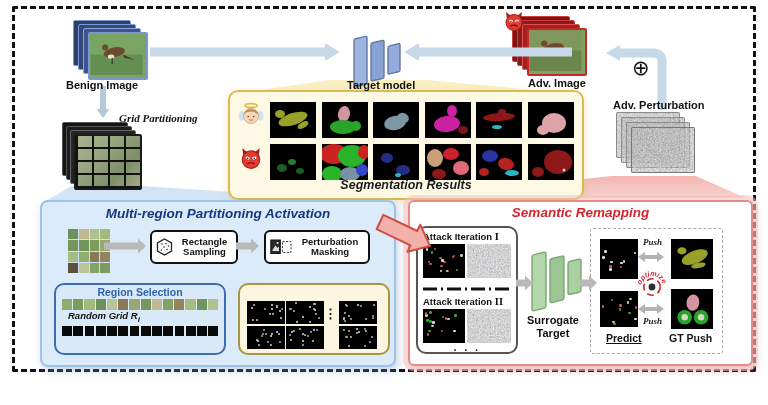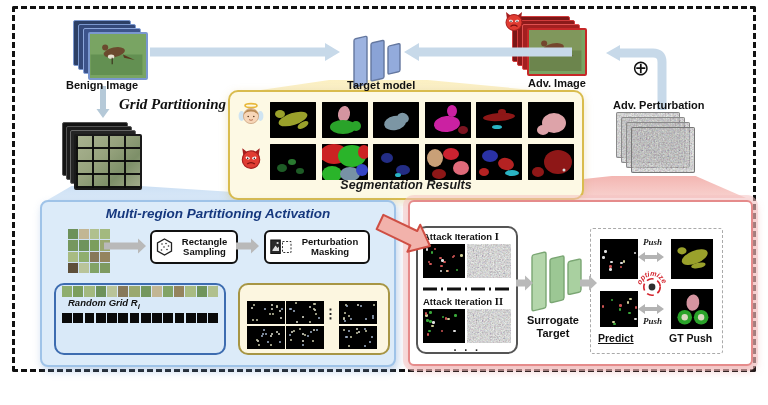--- a/index.html
+++ b/index.html
@@ -47,21 +47,21 @@
   .dotimg{position:relative;background:#000;overflow:hidden;}
   .dotimg i{position:absolute;width:2.5px;height:2.5px;border-radius:50%;}
   .morex{text-align:center;font-weight:bold;font-size:11px;letter-spacing:2px;color:#222;margin-top:1px;}
   .surrlabel{position:absolute;left:516px;top:314px;width:74px;text-align:center;font-weight:bold;font-size:11px;line-height:12.5px;color:#111;z-index:4;}
   .dashedbox{position:absolute;left:180px;top:26px;width:131px;height:124px;border:1.6px dashed #aaa;border-radius:3px;}
   .gtcell{position:absolute;background:#000;}
   .push{position:absolute;font-family:"Liberation Serif",serif;font-style:italic;font-weight:bold;font-size:9px;color:#222;}
   .plabel{position:absolute;font-weight:bold;font-size:10.5px;color:#111;white-space:nowrap;}
   .caption{position:absolute;left:0;right:0;top:375px;text-align:center;font-family:"Liberation Serif",serif;font-size:14.5px;color:#111;}
   .plus{position:absolute;left:632px;top:56px;font-size:21px;color:#111;z-index:8;font-family:"DejaVu Sans",sans-serif;}
-  .gpartlbl{position:absolute;left:119px;top:96px;font-size:15px;color:#111;z-index:8;}
+  .gpartlbl{position:absolute;left:119px;top:112px;font-size:11px;color:#111;z-index:8;}
   .emoji-slot{position:absolute;}
 </style>
 </head>
 <body>
 
 <div class="fig">
 
   <svg width="0" height="0" style="position:absolute">
     <defs>
       <filter id="noiseF" x="0" y="0" width="100%" height="100%">
@@ -325,20 +325,21 @@
             <circle cx="8" cy="9" r="0.8"></circle>
             <circle cx="5.5" cy="12" r="0.8"></circle>
             <circle cx="11" cy="11.5" r="0.8"></circle>
             <circle cx="12.5" cy="8" r="0.8"></circle>
           </g>
       </svg>
       <div class="optxt">Rectangle Sampling</div>
     </div>
 
     <div class="region-box">
+      <div class="region-title">Region Selection</div>
       <div class="strip">
           <div style="background: rgb(143, 174, 110);"></div>
           <div style="background: rgb(123, 158, 93);"></div>
           <div style="background: rgb(163, 185, 127);"></div>
           <div style="background: rgb(109, 145, 90);"></div>
           <div style="background: rgb(185, 196, 154);"></div>
           <div style="background: rgb(135, 121, 90);"></div>
           <div style="background: rgb(154, 168, 111);"></div>
           <div style="background: rgb(117, 151, 94);"></div>
           <div style="background: rgb(194, 182, 148);"></div>
@@ -462,20 +463,21 @@
           <i style="left: 10.6388%; top: 11.7915%; background: rgb(201, 201, 168); position: absolute; width: 2px; height: 2px; border-radius: 50%;"></i>
           <i style="left: 77.7934%; top: 65.6333%; background: rgb(159, 176, 201); position: absolute; width: 2px; height: 2px; border-radius: 50%;"></i>
           <i style="left: 64.565%; top: 9.0857%; background: rgb(159, 176, 201); position: absolute; width: 2px; height: 2px; border-radius: 50%;"></i>
           <i style="left: 15.0759%; top: 44.9348%; background: rgb(159, 176, 201); position: absolute; width: 2px; height: 2px; border-radius: 50%;"></i>
         </div>
       <div class="vdots">⋮</div>
     </div>
   </div>
 
   <div class="red-panel">
+    <div class="red-title">Semantic Remapping</div>
 
     <div class="iterbox">
       <div class="itertitle"><span>Attack Iteration</span>&nbsp;<span class="roman">I</span></div>
       <div class="iterrow">
         <div class="dotimg" style="width:42px;height:34px;">
             <i style="left: 49.0197%; top: 49.4556%; background: rgb(207, 85, 85);"></i>
             <i style="left: 55.9339%; top: 75.7637%; background: rgb(207, 85, 85);"></i>
             <i style="left: 11.0423%; top: 49.5015%; background: rgb(207, 85, 85);"></i>
             <i style="left: 43.6286%; top: 45.3635%; background: rgb(224, 224, 224);"></i>
             <i style="left: 40.9579%; top: 60.957%; background: rgb(207, 85, 85);"></i>
@@ -589,20 +591,20 @@
             <ellipse cx="33" cy="29" rx="8" ry="8" fill="#2aa32a"></ellipse>
             <ellipse cx="15" cy="29" rx="3.5" ry="3.5" fill="#d8d8c0"></ellipse>
             <ellipse cx="33" cy="29" rx="3.5" ry="3.5" fill="#d8d8c0"></ellipse>
           </g>
         </svg>
       <svg class="abs" style="left:47px;top:74px;" width="26" height="12">
           <polygon points="0,6 7,1 7,4 19,4 19,1 26,6 19,11 19,8 7,8 7,11" fill="#b3b3b3"></polygon>
         </svg>
       <div class="push" style="left:52px;top:87px;">Push</div>
 
-      <div class="plabel" style="left:7px;top:103px;text-decoration:underline;">Predict</div>
+      <div class="plabel" style="left:15px;top:103px;text-decoration:underline;">Predict</div>
       <div class="plabel" style="left:78px;top:103px;">GT Push</div>
     </div>
   </div>
 
   <div class="surrlabel">Surrogate Target</div>
 
 </div>
 
 </body></html>

